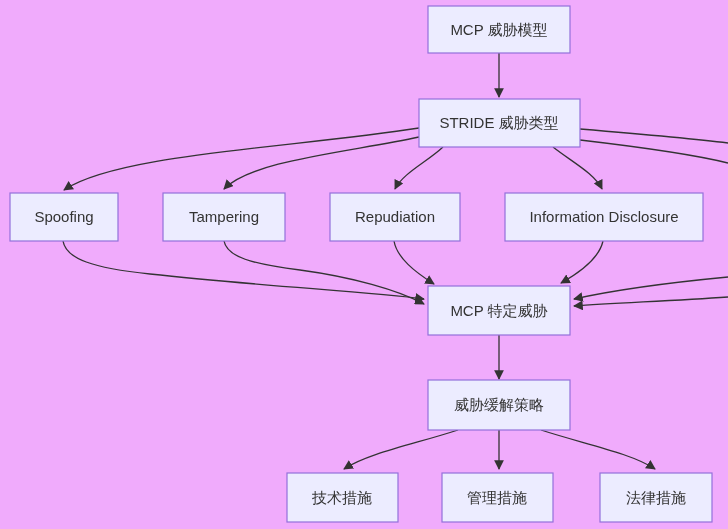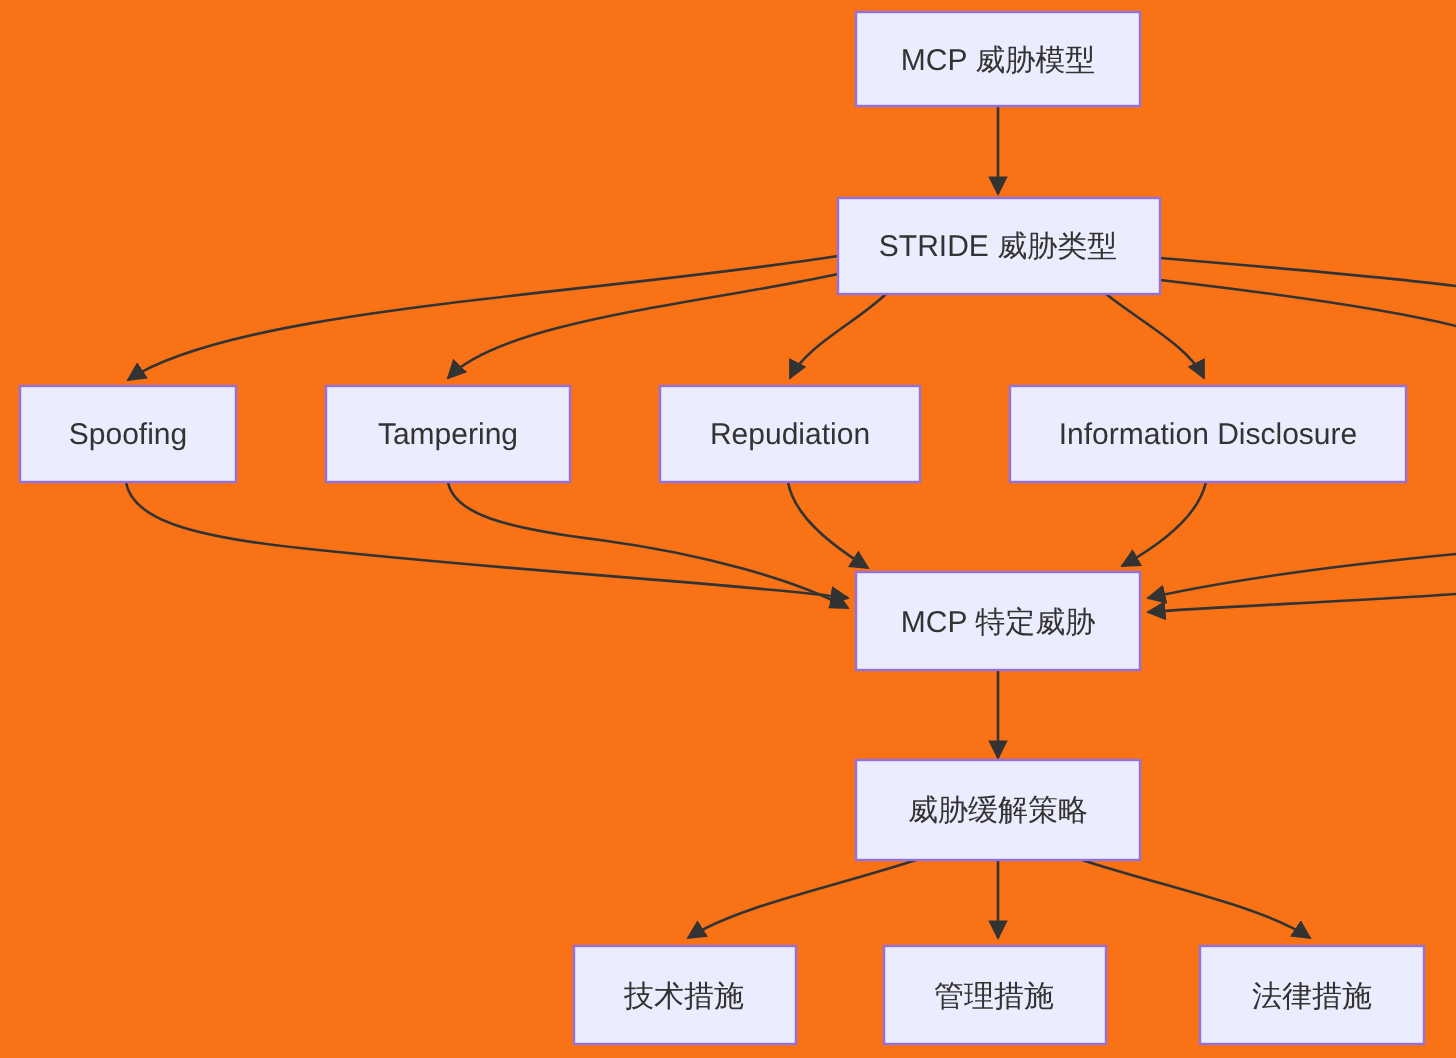--- a/index.html
+++ b/index.html
@@ -4,21 +4,21 @@
 <style>
   html, body {
     margin: 0;
     padding: 0;
     background: #ffffff;
   }
   .canvas-wrap {
     position: relative;
     width: 728px;
     height: 529px;
-    background: #f97316;
+    background: #f0abfc;
     overflow: hidden;
     font-family: "Liberation Sans", "DejaVu Sans", sans-serif;
   }
   svg { display: block; }
   .node-rect {
     fill: #ECECFF;
     stroke: #9370DB;
     stroke-width: 1.2;
   }
   .node-label {

